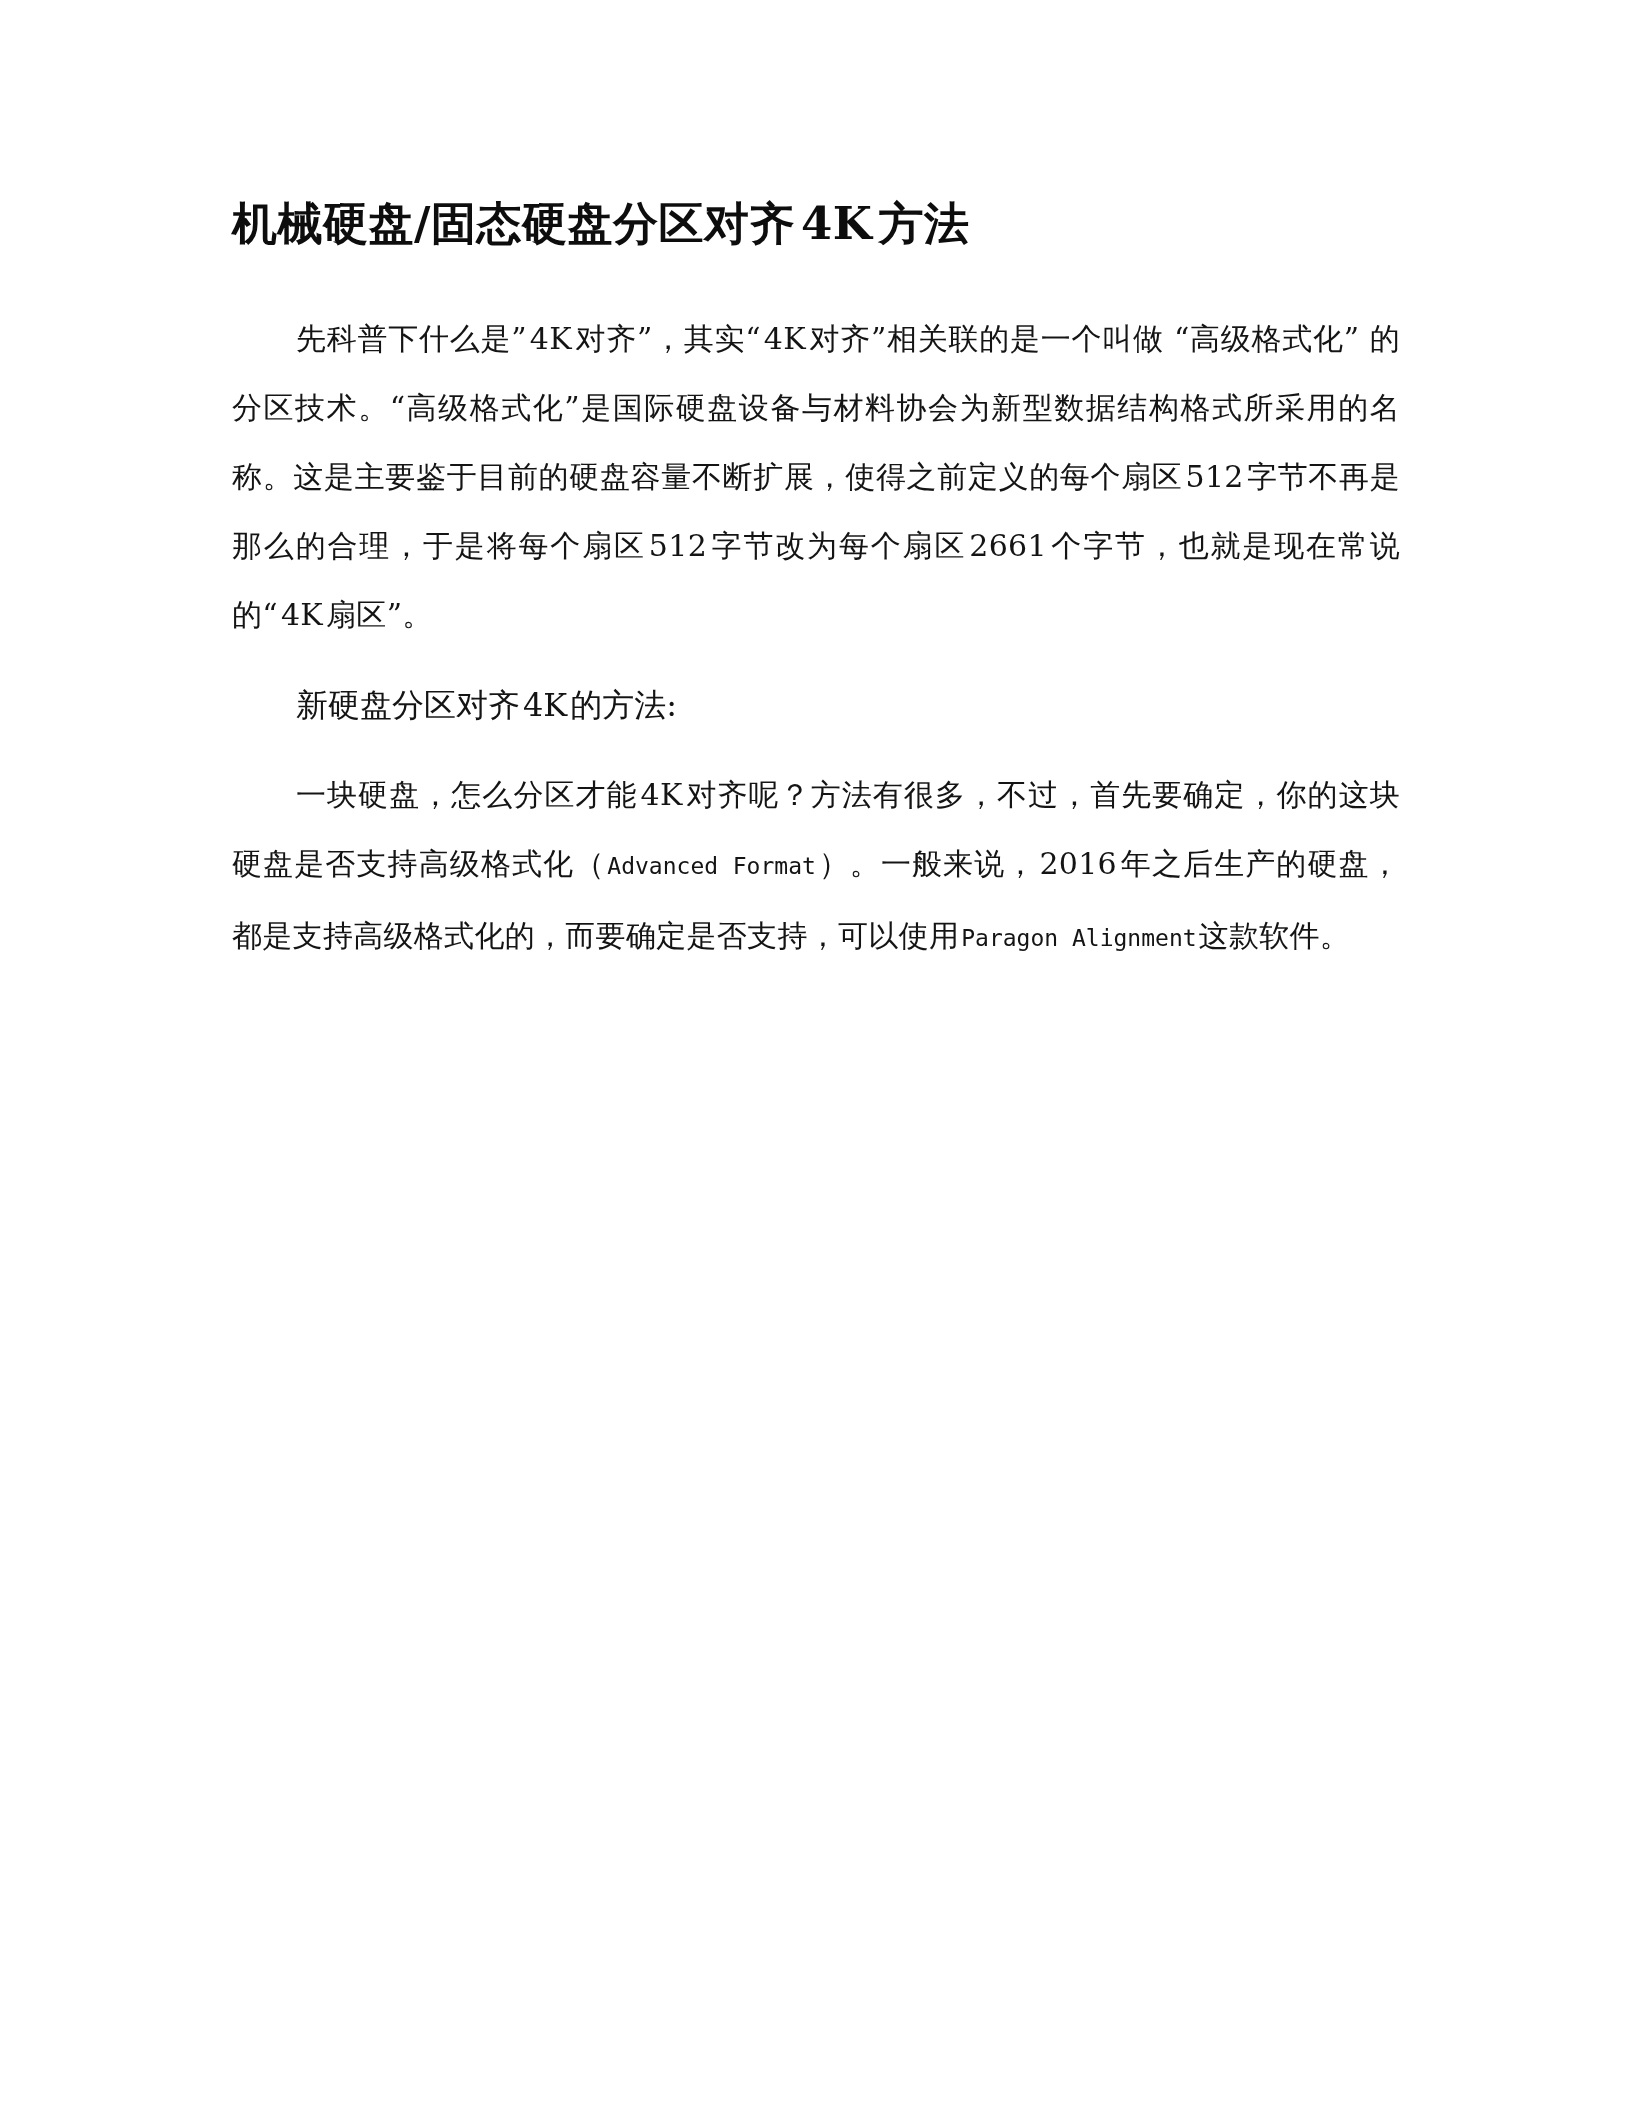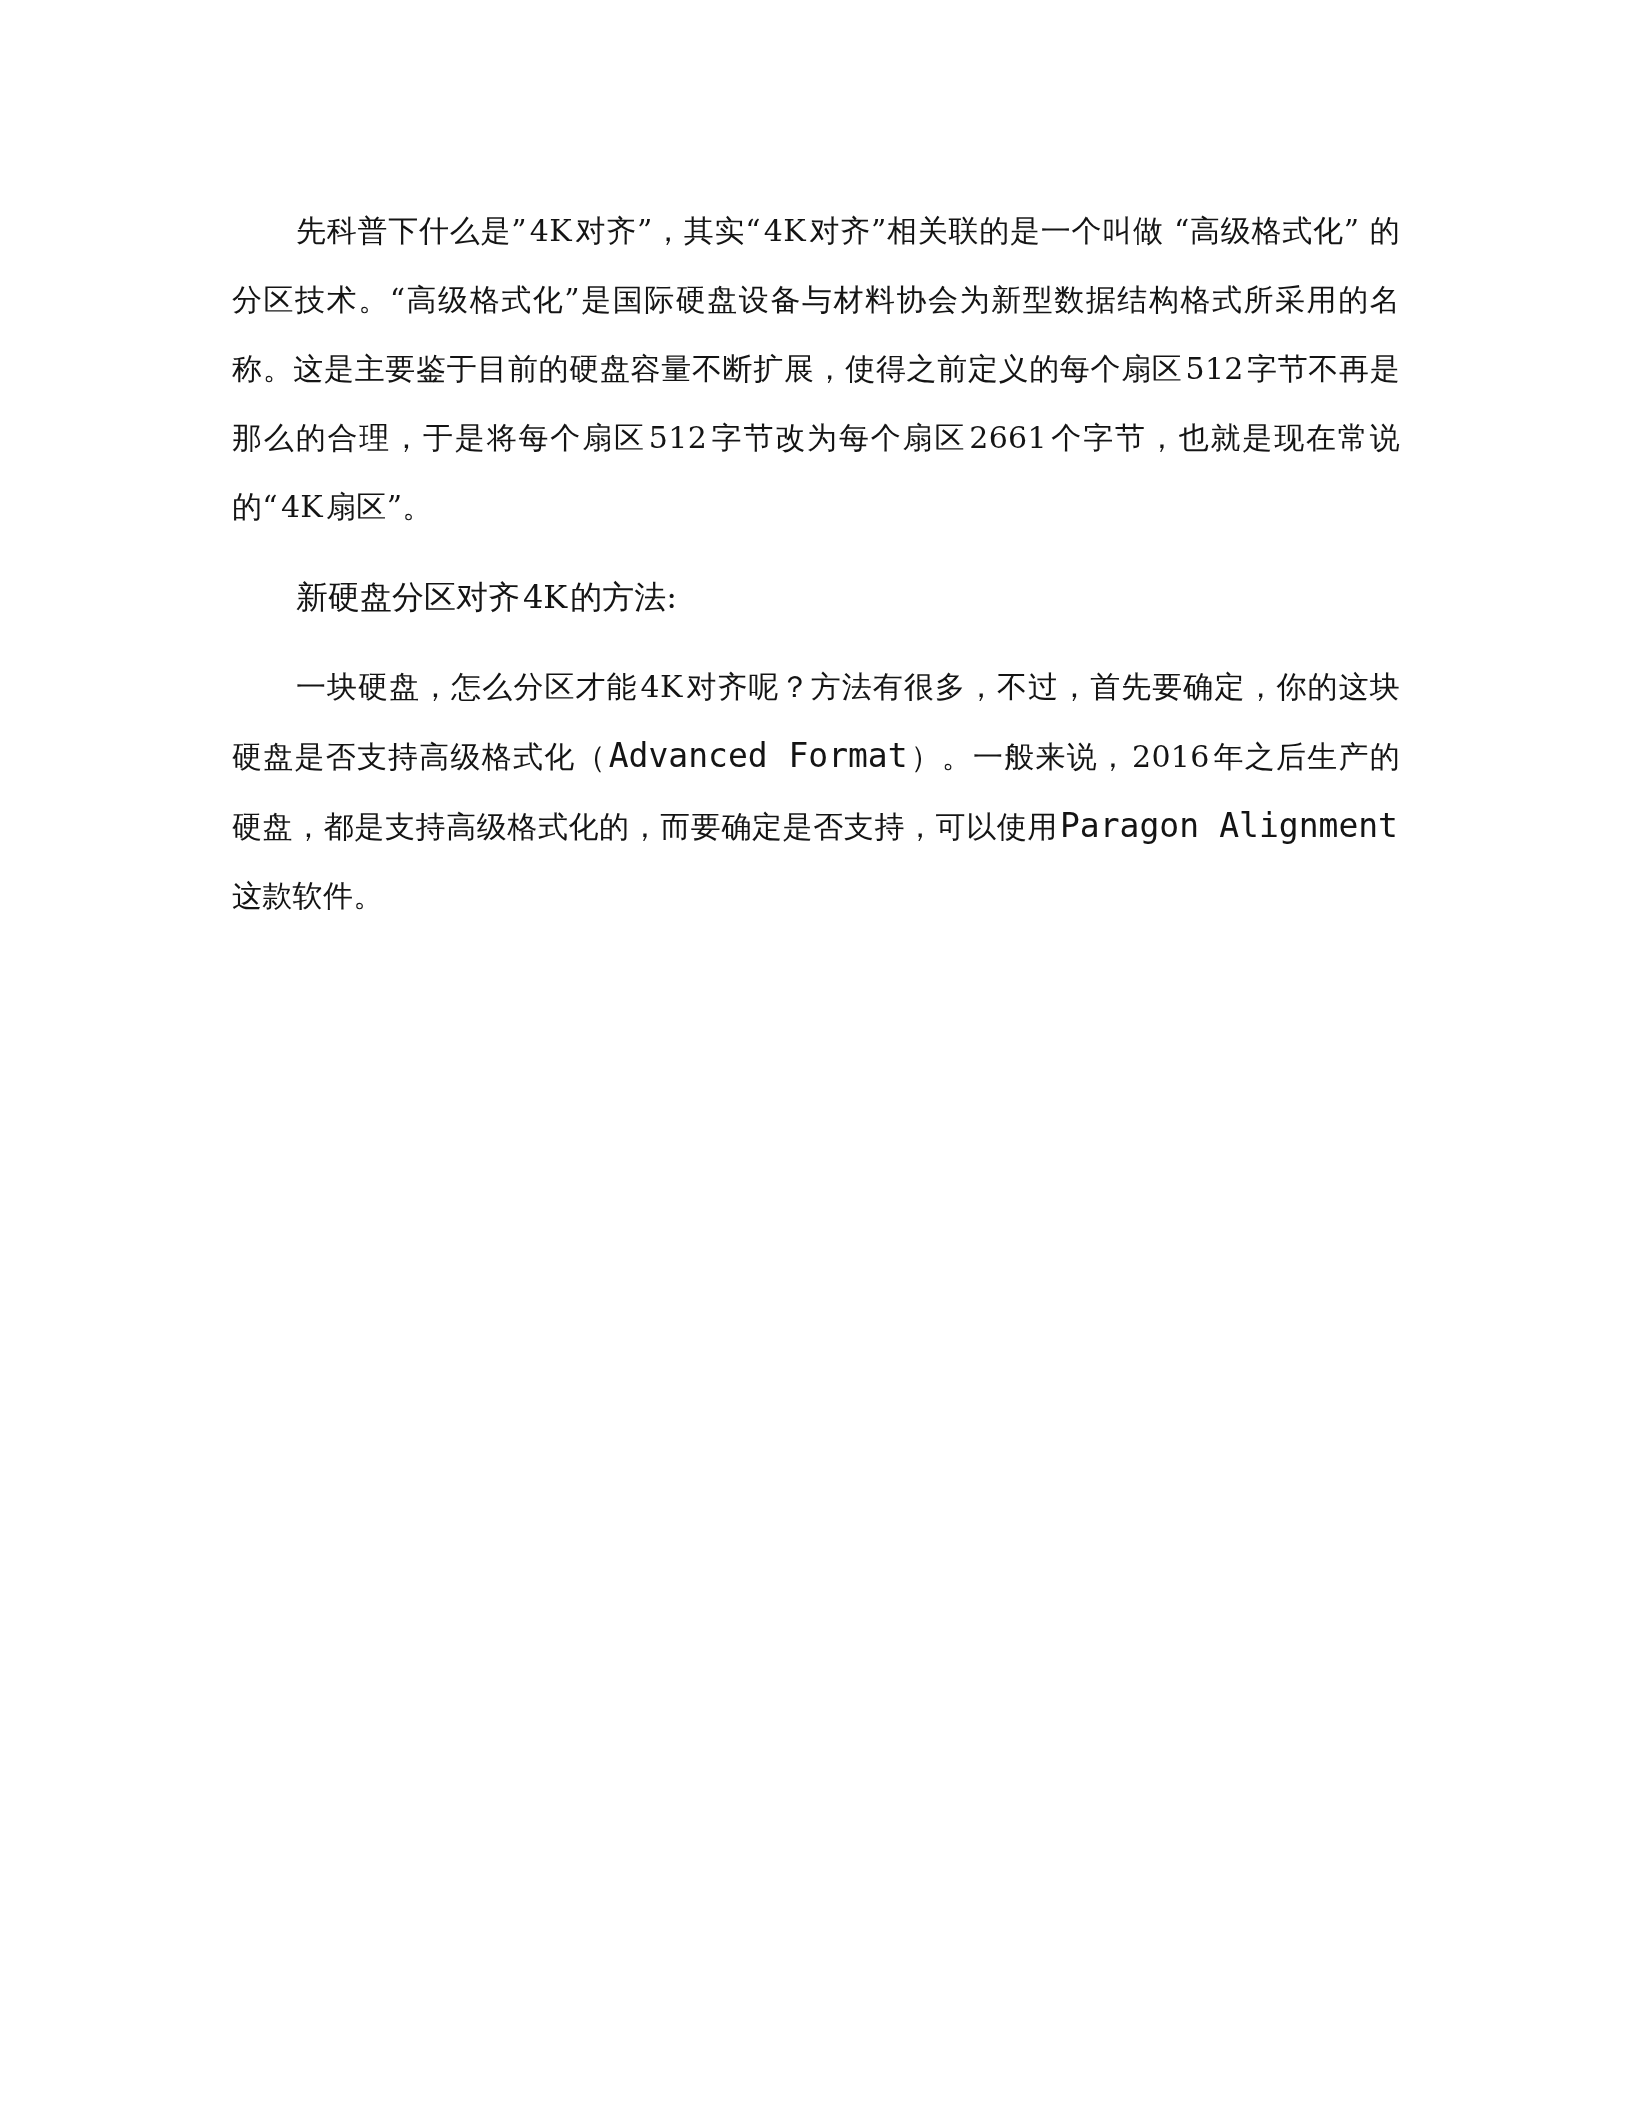--- a/index.html
+++ b/index.html
@@ -55,21 +55,21 @@
   }
   p.para.indent {
     text-indent: 64px;
   }
   .lat {
     font-family: "DejaVu Serif", "Liberation Serif", serif;
     padding: 0 3px;
   }
   .mono {
     font-family: "DejaVu Sans Mono", "Liberation Mono", monospace;
-    font-size: 33px;
+    font-size: 23px;
     letter-spacing: 0px;
     padding: 0 2px;
   }
   .serif-name {
     font-family: "DejaVu Serif", "Liberation Serif", serif;
     font-size: 30px;
     padding: 0 2px;
   }
   .sec-label {
     font-size: 32px;
@@ -78,20 +78,23 @@
     text-indent: 64px;
     color: #141414;
   }
 </style>
 </head>
 <body>
 
 <div class="page">
   <div class="content">
 
+    <h1 class="doc-title">
+      <span>机械硬盘/固态硬盘分区对齐</span><span class="lat">4K</span><span>方法</span>
+    </h1>
 
     <p class="para indent">先科普下什么是”<span class="lat">4K</span>对齐”，其实“<span class="lat">4K</span>对齐”相关联的是一个叫做 “高级格式化” 的分区技术。“高级格式化”是国际硬盘设备与材料协会为新型数据结构格式所采用的名称。这是主要鉴于目前的硬盘容量不断扩展，使得之前定义的每个扇区<span class="lat">512</span>字节不再是那么的合理，于是将每个扇区<span class="lat">512</span>字节改为每个扇区<span class="lat">2661</span>个字节，也就是现在常说的“<span class="lat">4K</span>扇区”。</p>
 
 
     <p class="sec-label">新硬盘分区对齐<span class="lat">4K</span>的方法:</p>
 
     <p class="para indent">一块硬盘，怎么分区才能<span class="lat">4K</span>对齐呢？方法有很多，不过，首先要确定，你的这块硬盘是否支持高级格式化（<span class="mono">Advanced Format</span>）。一般来说，<span class="lat">2016</span>年之后生产的硬盘，都是支持高级格式化的，而要确定是否支持，可以使用<span class="mono">Paragon Alignment</span>这款软件。</p>
 
 
   </div>

